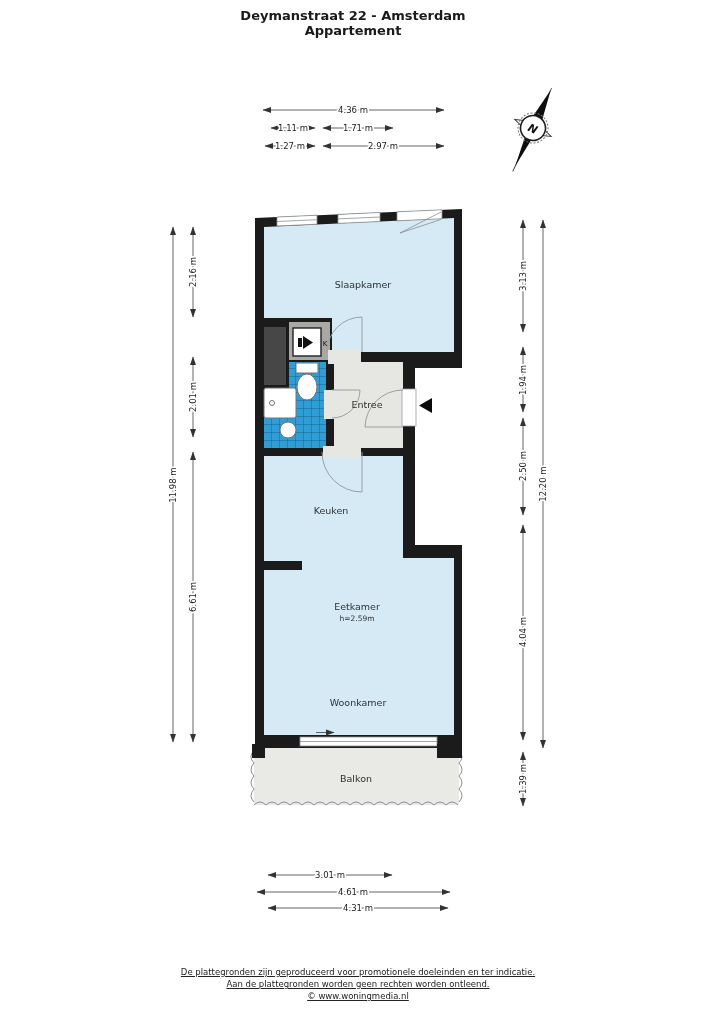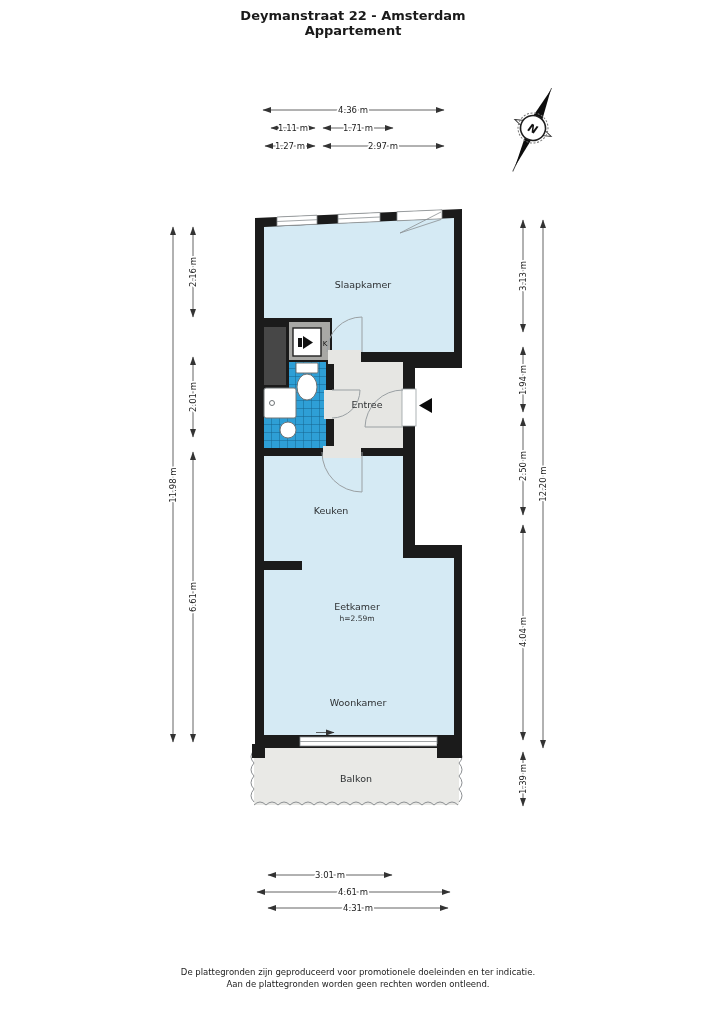--- a/index.html
+++ b/index.html
@@ -2,21 +2,21 @@
 <html><head>
 <meta charset="utf-8">
 <style>
   html,body{margin:0;padding:0;background:#fff;}
   .canvas{position:relative;width:720px;height:1018px;background:#ffffff;overflow:hidden;
           font-family:"DejaVu Sans","Liberation Sans",sans-serif;}
   .hdr{position:absolute;top:8px;left:0;width:706px;text-align:center;color:#1a1a1a;}
   .hdr .t1{font-size:13px;font-weight:bold;line-height:15px;}
   .hdr .t2{font-size:13px;font-weight:bold;line-height:15px;}
   .ftr{position:absolute;top:966px;left:0;width:716px;text-align:center;color:#222;
-       font-size:8.5px;line-height:12px;}
+       font-size:8.5px;line-height:12px;text-decoration:underline;}
   svg{position:absolute;top:0;left:0;}
   .dim-line{stroke:#3c3c3c;stroke-width:0.8;}
   .dim{font-size:8.5px;fill:#222;text-anchor:middle;paint-order:stroke;stroke:#fff;
        stroke-width:3.5px;stroke-linejoin:round;}
   .room-label{font-size:9.5px;fill:#2e3133;text-anchor:middle;paint-order:stroke;stroke-width:0;}
   .room-sub{font-size:7.5px;fill:#2e3133;text-anchor:middle;}
   .k-label{font-size:7px;fill:#111;text-anchor:middle;}
   .fixture{fill:#ffffff;stroke:#6f7477;stroke-width:1;}
   .winframe{fill:#ffffff;stroke:#8a8f92;stroke-width:0.8;}
   .thin{stroke:#8a8f92;stroke-width:0.8;fill:none;}
@@ -171,15 +171,16 @@
       <polygon points="528,126 538,126 533,170" fill="#0d0d0d"></polygon>
       <circle cx="533" cy="128" r="15" fill="none" stroke="#777" stroke-width="1" stroke-dasharray="2,1.6"></circle>
       <circle cx="533" cy="128" r="12.5" fill="#ffffff" stroke="#1e1e1e" stroke-width="1.6"></circle>
       <text x="533" y="132.5" text-anchor="middle" font-size="11" font-weight="bold" fill="#111" font-style="italic">N</text>
     </g>
   </svg>
 
   <div class="ftr">
     <div>De plattegronden zijn geproduceerd voor promotionele doeleinden en ter indicatie.</div>
     <div>Aan de plattegronden worden geen rechten worden ontleend.</div>
+    <div>© www.woningmedia.nl</div>
   </div>
 
 </div>
 
 </body></html>

